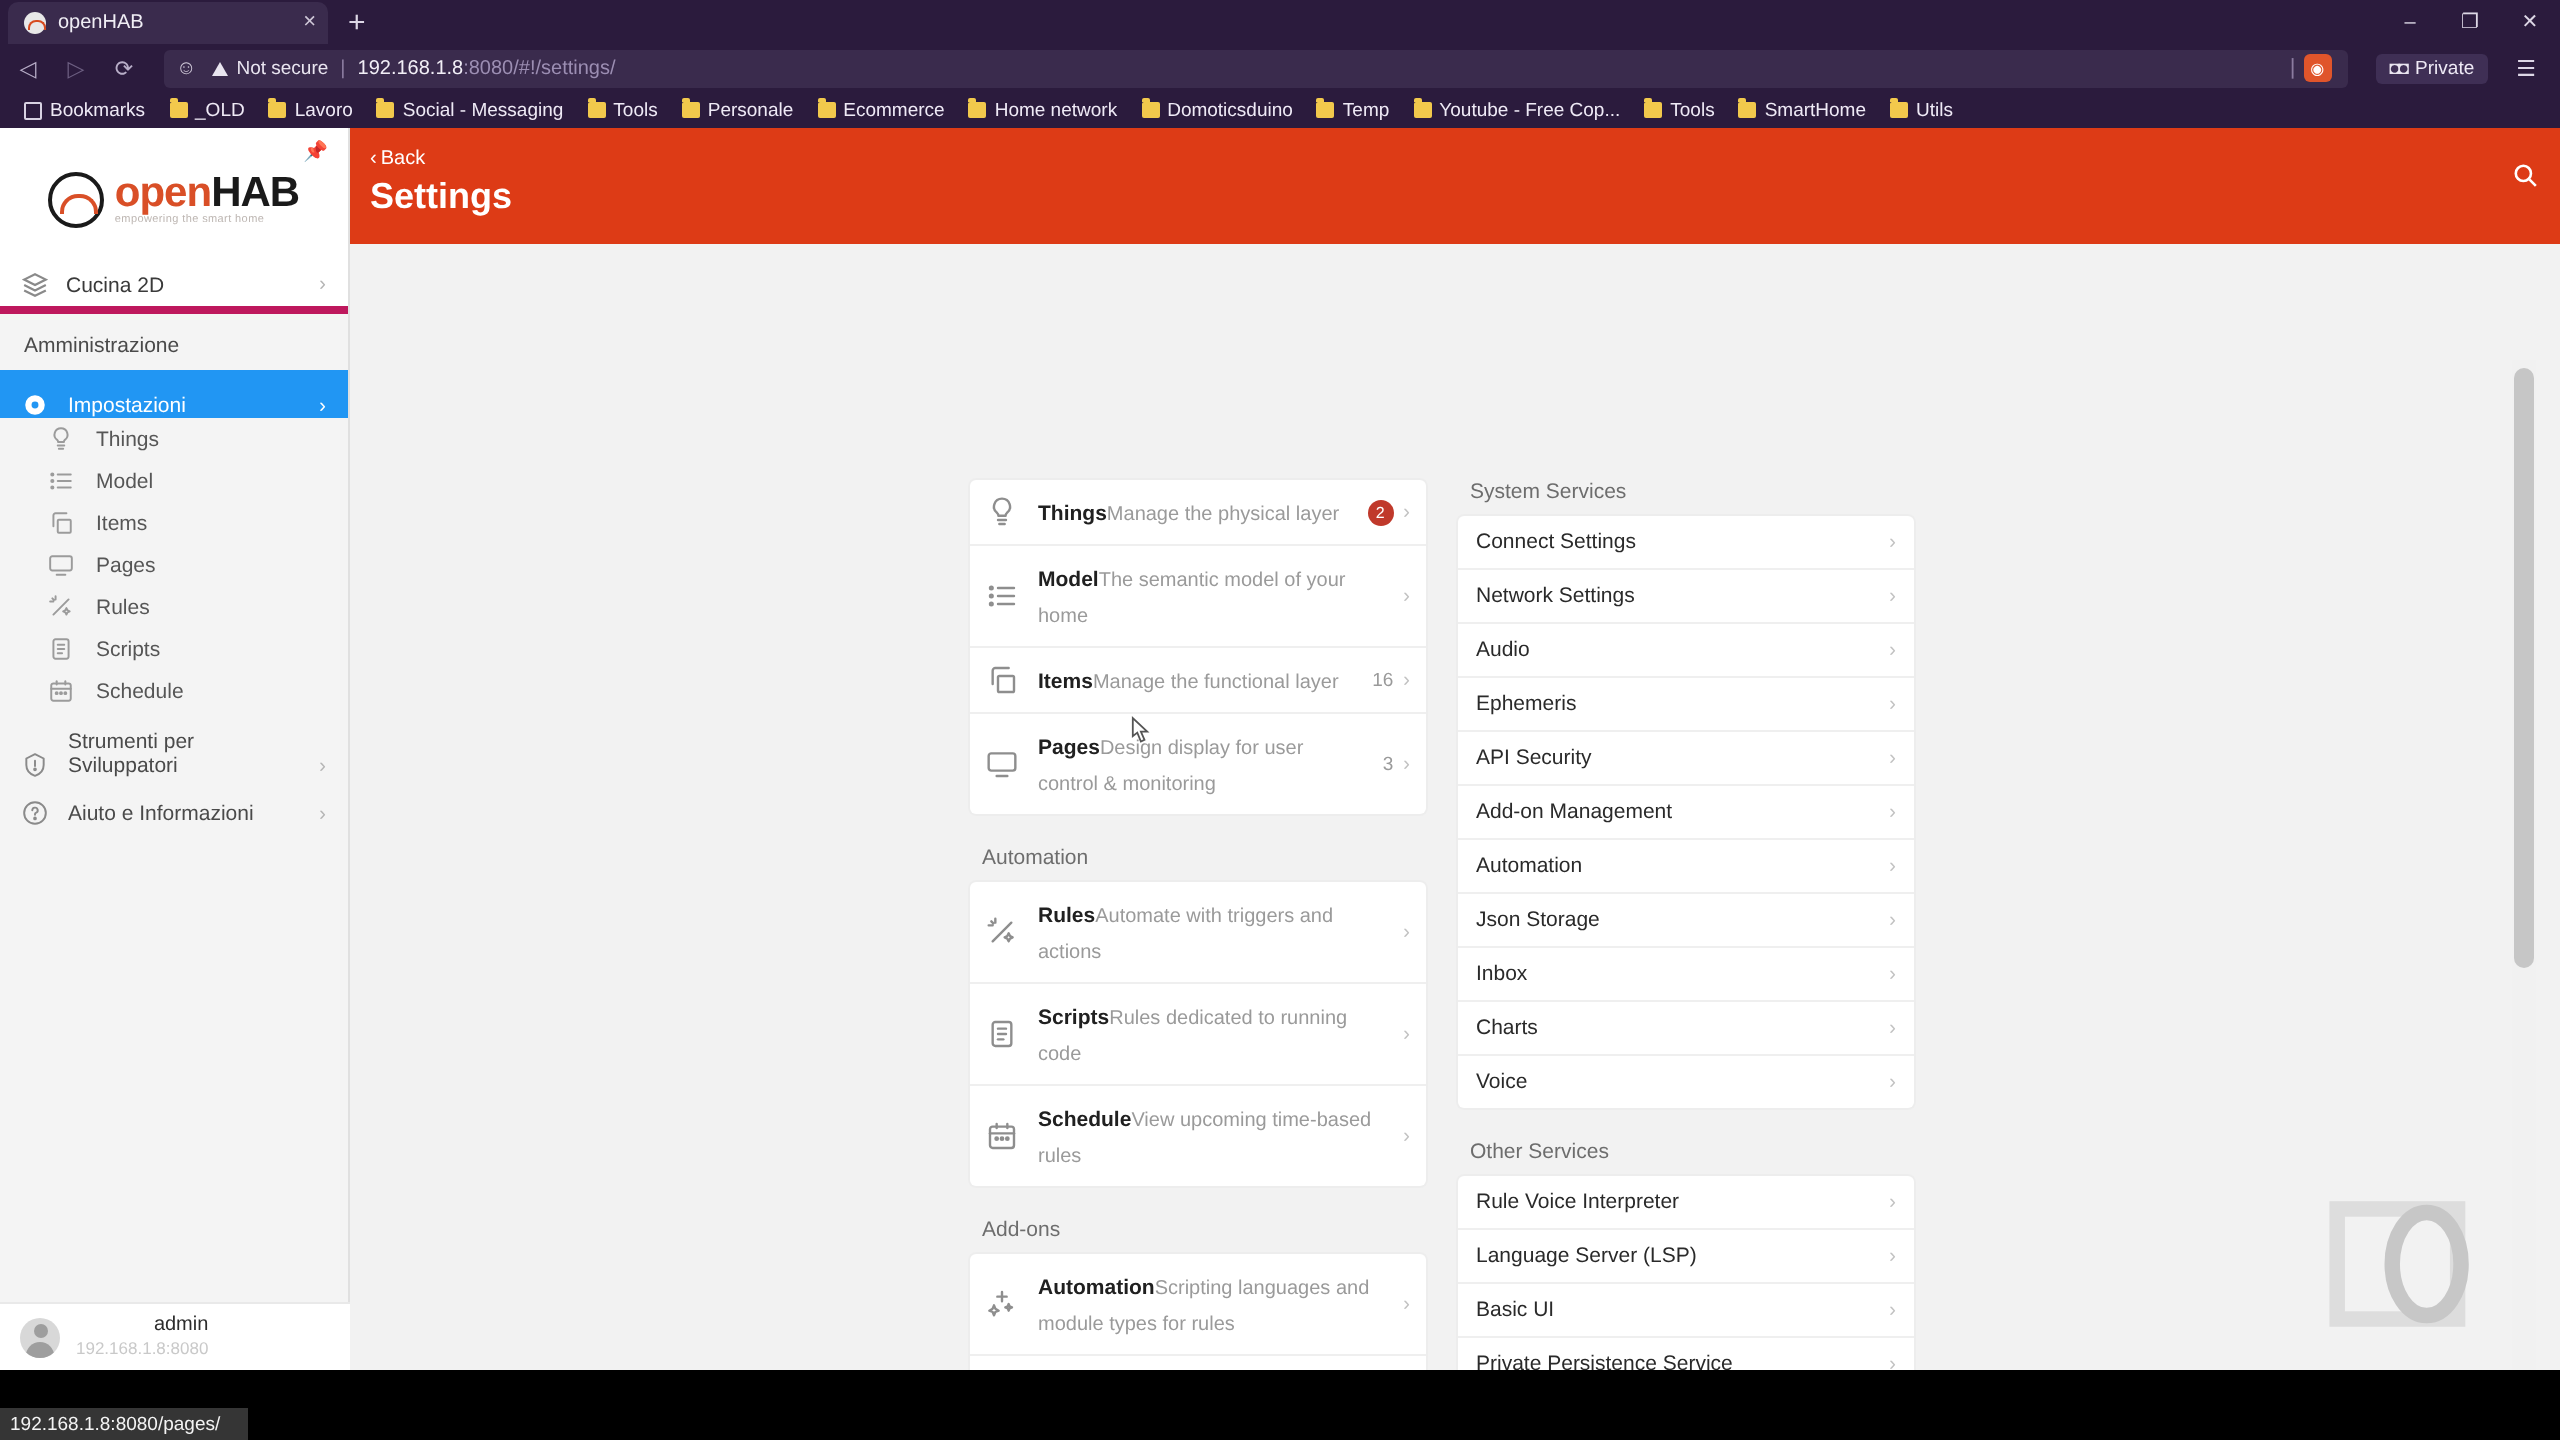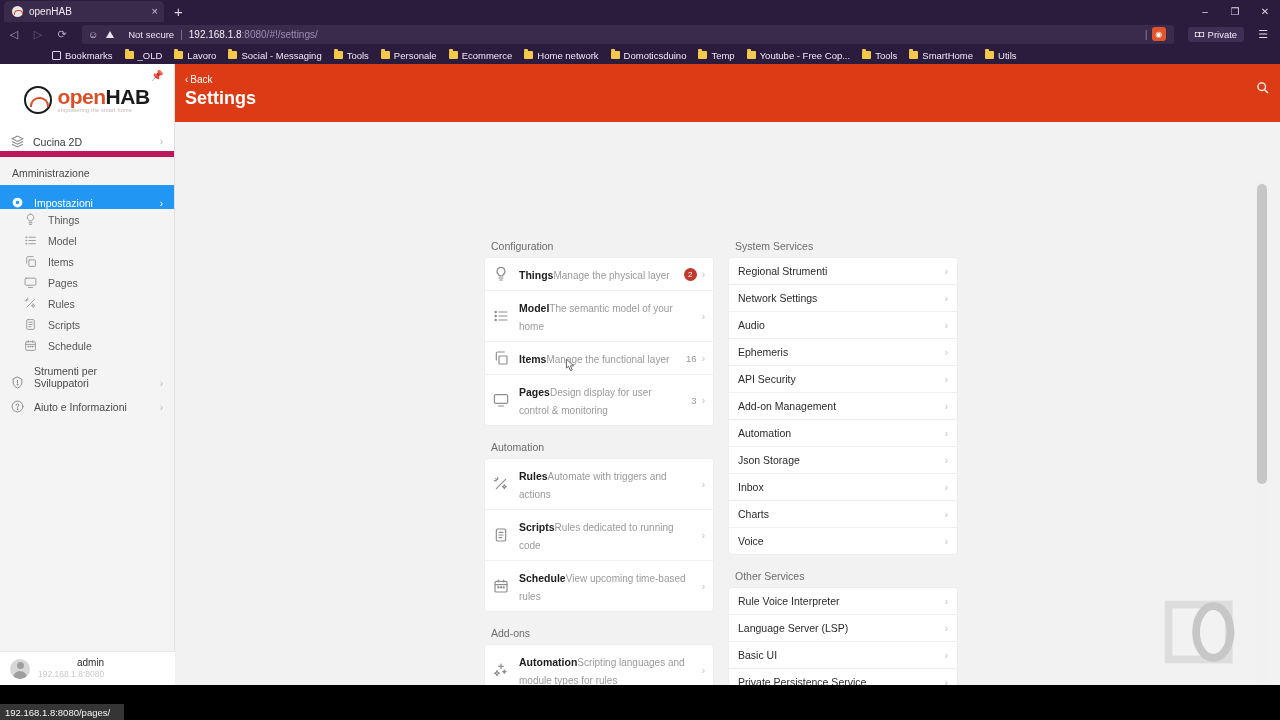--- a/index.html
+++ b/index.html
@@ -33,37 +33,37 @@
   #winctl span { width: 30px; height: 22px; display: flex; align-items: center; justify-content: center; color: #ddd7e6; font-size: 10px; cursor: pointer; }
 
   #toolbar { height: 24px; display: flex; align-items: center; padding: 0 6px; gap: 8px; }
   .navbtn { width: 16px; height: 16px; display: flex; align-items: center; justify-content: center; color: #b8aec8; font-size: 11px; cursor: pointer; }
   .navbtn.disabled { color: #6d5f82; }
   #omnibox {
     flex: 1; height: 19px; background: #3a2b4d; border-radius: 3px;
     display: flex; align-items: center; padding: 0 6px; gap: 6px; margin-left: 4px; position: relative;
   }
   .omni-bookmark { color: #cfc8d8; font-size: 10px; margin-right: 2px; }
-  .notsecure { display: flex; align-items: center; gap: 14px; color: #e9e5f0; font-size: 9.5px; }
+  .notsecure { display: flex; align-items: center; gap: 4px; color: #e9e5f0; font-size: 9.5px; }
   .warn-tri { width: 0; height: 0; border-left: 4px solid transparent; border-right: 4px solid transparent; border-bottom: 7px solid #e9e5f0; position: relative; }
   .omni-sep { color: #8b7ca0; font-size: 10px; }
   .urltext { font-size: 10px; color: #f2eff7; white-space: nowrap; }
   .urltext .dim { color: #9c8eb3; }
   .brave-badge {
     position: absolute; right: 8px; width: 14px; height: 14px; border-radius: 3px;
     background: #e0552b; display: flex; align-items: center; justify-content: center;
     font-size: 8px; color: #fff;
   }
   .omni-pipe { position: absolute; right: 26px; color: #8b7ca0; font-size: 11px; }
   #private-pill { display: flex; align-items: center; gap: 4px; background: #3f2f55; border-radius: 3px; padding: 2px 7px; margin-left: 6px; }
   #private-pill .glasses { color: #e9e5f0; font-size: 9px; letter-spacing: -1px; }
   #private-pill .ptext { color: #efeaf6; font-size: 9.5px; }
   .menu-dots { color: #ddd7e6; font-size: 11px; padding: 0 6px; cursor: pointer; }
 
-  #bookmarkbar { height: 18px; display: flex; align-items: center; gap: 0; padding-left: 6px; overflow: hidden; margin-left: 40px; }
+  #bookmarkbar { height: 18px; display: flex; align-items: center; gap: 0; padding-left: 6px; overflow: hidden; }
   .bm { display: flex; align-items: center; gap: 4px; padding: 0 6px; height: 16px; cursor: pointer; }
   .bm-folder { width: 9px; height: 8px; background: #f2c94c; border-radius: 1px; flex: 0 0 9px; position: relative; }
   .bm-folder::before { content:""; position:absolute; top:-2px; left:0; width:4px; height:2px; background:#f2c94c; border-radius:1px 1px 0 0; }
   .bm-book { width: 9px; height: 9px; border: 1px solid #d8d2e2; border-radius: 1px; flex: 0 0 9px; }
   .bm-label { color: #efeaf6; font-size: 9.5px; white-space: nowrap; }
 
   
   #page { position: absolute; top: 64px; left: 0; width: 1280px; height: 621px; background: #f2f2f2; overflow: hidden; }
 
   
@@ -78,21 +78,21 @@
   }
   .logo-text { display: flex; flex-direction: column; line-height: 1; }
   .logo-main { font-size: 21px; font-weight: bold; letter-spacing: -0.5px; }
   .logo-main .open { color: #d94f27; }
   .logo-main .hab { color: #1a1a1a; }
   .logo-tag { font-size: 5.5px; color: #bdb6b2; margin-top: 1px; letter-spacing: 0.2px; }
 
   .side-row {
     height: 25px; display: flex; align-items: center; gap: 9px; padding: 0 11px;
     font-size: 10.5px; color: #3a3a3a; cursor: pointer; background: #fff;
-    border-bottom: 6px solid #be185d;
+    border-bottom: 4px solid #be185d;
   }
   .side-row .chev { margin-left: auto; color: #b5b5b5; font-size: 10px; }
   .side-header { font-size: 10.5px; color: #4a4a4a; padding: 10px 12px 6px; }
   .side-item {
     height: 24px; display: flex; align-items: flex-end; gap: 10px; padding: 0 11px;
     font-size: 10.5px; color: #4a4a4a; cursor: pointer;
   }
   .side-item.active { background: #2196f3; color: #fff; }
   .side-item.active .chev { color: #fff; }
   .side-item .chev { margin-left: auto; color: #b5b5b5; font-size: 10px; }
@@ -431,21 +431,20 @@
       <svg width="13" height="13" viewBox="0 0 24 24" fill="none" stroke="#ffffff" stroke-width="2.4">
           <circle cx="10.5" cy="10.5" r="7"></circle>
           <line x1="16" y1="16" x2="22" y2="22"></line>
         </svg>
     </div>
   </div>
 
   <div id="content">
     <div id="cols">
       <div class="col" id="col-left">
-          <div class="sec-title">Configuration</div>
           <div class="card">
             <div class="row">
               <span class="ico-lg">
                 <svg width="16" height="16" viewBox="0 0 24 24" fill="none" stroke="#8e8e8e" stroke-width="1.8" stroke-linecap="round" stroke-linejoin="round">
                   <path d="M9 18h6"></path>
                   <path d="M10 21h4"></path>
                   <path d="M12 2a6 6 0 0 0-3.6 10.8c.6.5.9 1.2.9 2h5.4c0-.8.3-1.5.9-2A6 6 0 0 0 12 2z"></path>
                 </svg>
               </span>
               <span class="row-text"><span class="row-title">Things</span><span class="row-sub">Manage the physical layer</span></span>
@@ -578,21 +577,21 @@
             </div>
             <div class="row">
               <span class="row-text"></span>
             </div>
           </div>
         </div>
       <div class="col right" id="col-right">
           <div class="sec-title">System Services</div>
           <div class="card">
             <div class="srow">
-              <span>Regional Strumenti</span>
+              <span>Connect Settings</span>
               <span class="chev-r">›</span>
             </div>
             <div class="srow">
               <span>Network Settings</span>
               <span class="chev-r">›</span>
             </div>
             <div class="srow">
               <span>Audio</span>
               <span class="chev-r">›</span>
             </div>

